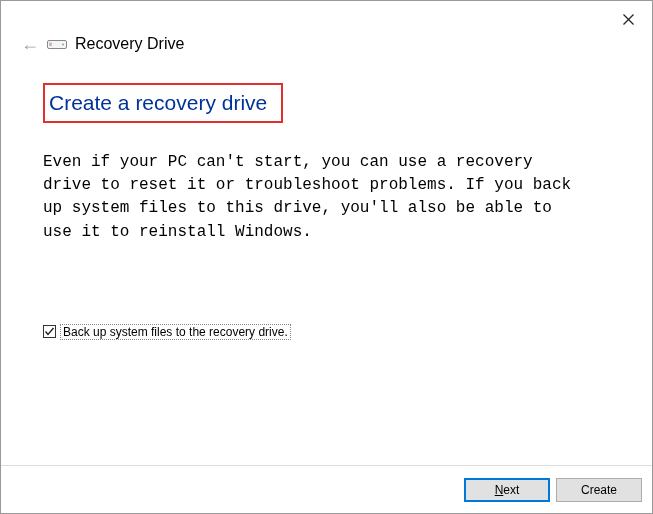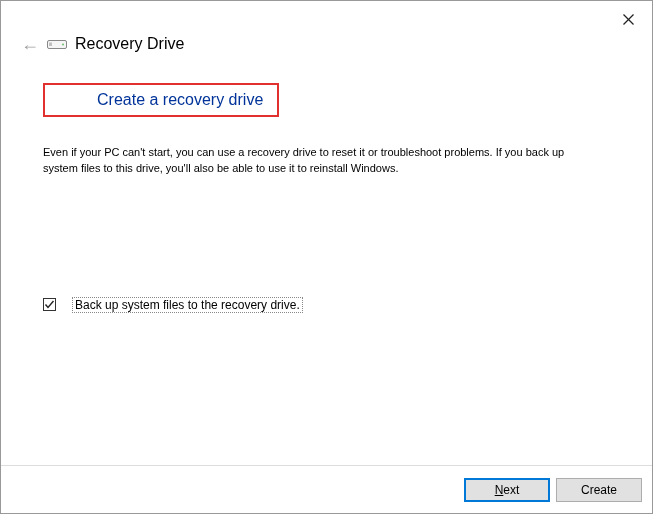--- a/index.html
+++ b/index.html
@@ -58,35 +58,35 @@
       padding: 30px 42px 0 42px;
     }
     .heading-box {
       border: 2px solid #e2302f;
       display: inline-block;
       padding: 6px 14px 6px 4px;
       margin-bottom: 28px;
     }
     .heading {
       color: #003399;
-      font-size: 16px;
+      font-size: 21px;
       font-weight: 400;
-      margin-left: 48px;
     }
     .description {
-      font-size: 11px;
+      font-size: 16px;
       color: #000;
       line-height: 1.45;
-      margin-bottom: 120px;
+      margin-bottom: 80px;
       max-width: 540px;
+      font-family: Liberation Mono, monospace;
     }
     .checkbox-row {
       display: flex;
       align-items: center;
-      gap: 16px;
+      gap: 4px;
     }
     .checkbox {
       width: 13px;
       height: 13px;
       border: 1px solid #333;
       display: flex;
       align-items: center;
       justify-content: center;
       cursor: pointer;
       background: #fff;

